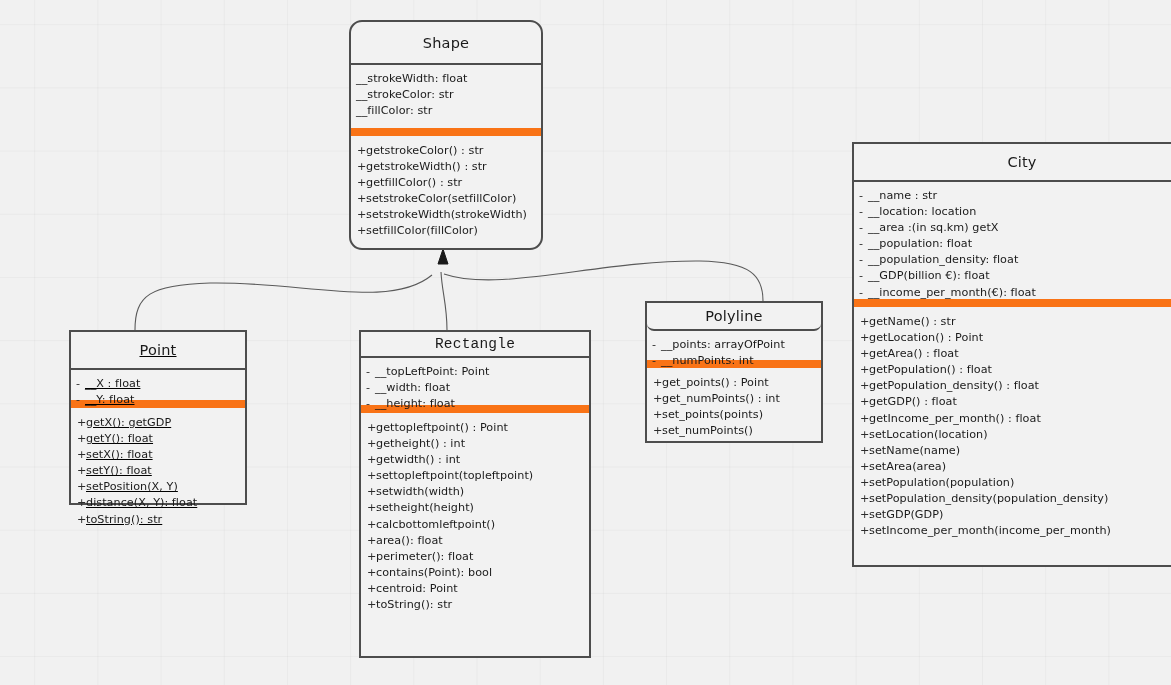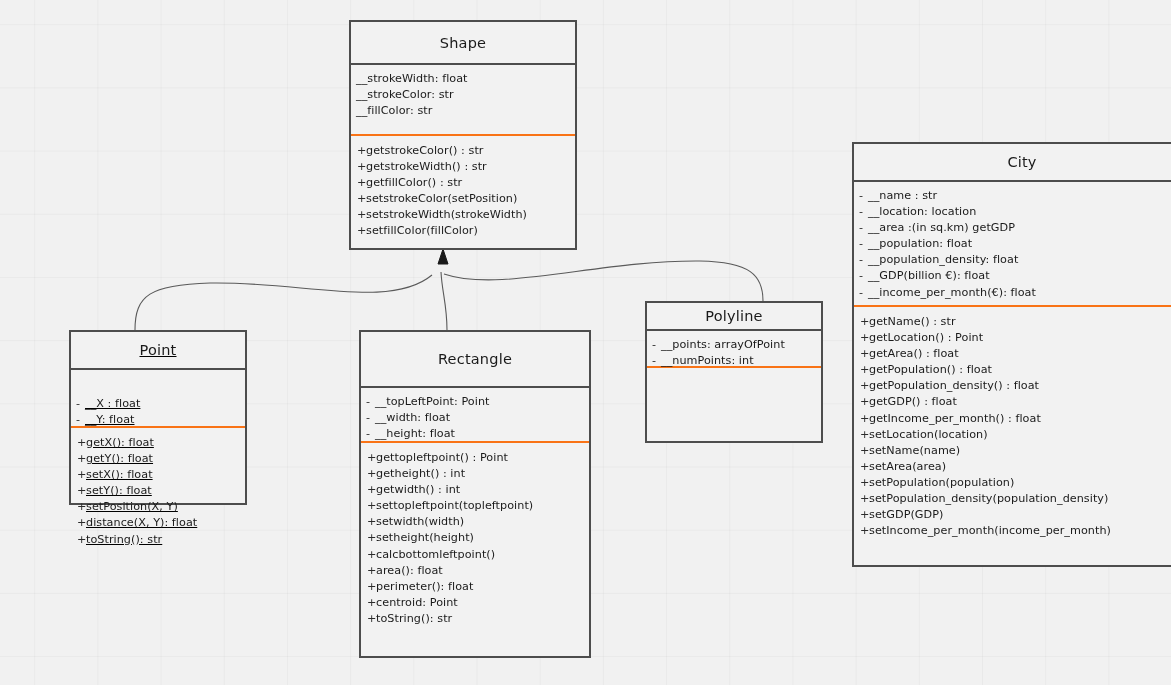--- a/index.html
+++ b/index.html
@@ -41,21 +41,21 @@
     align-items: center;
     justify-content: center;
     font-size: 14.5px;
     color: #1a1a1a;
     letter-spacing: 0.2px;
     border-bottom: 2px solid #4d4d4d;
     flex: none;
   }
   .cls-attrs {
     box-sizing: border-box;
-    border-bottom: 2px solid #f97316;
+    border-bottom: 8px solid #f97316;
     padding: 6px 5px 1px 5px;
     flex: none;
   }
   .cls-methods {
     box-sizing: border-box;
     padding: 7px 5px 6px 6px;
     flex: 1 1 auto;
   }
   .member {
     font-size: 11.2px;
@@ -78,90 +78,97 @@
 
   <svg id="edges" viewBox="0 0 1171 685" xmlns="http://www.w3.org/2000/svg">
     <g fill="none" stroke="#5a5a5a" stroke-width="1.1">
       <path d="M 135 330 C 135 295 150 285 210 283 C 300 281 390 310 432 275"></path>
       <path d="M 447 330 C 447 305 442 292 441 272"></path>
       <path d="M 763 301 C 763 275 750 262 700 261 C 600 260 500 293 444 274"></path>
     </g>
     <path d="M 443 249 L 438 264 L 448 264 Z" fill="#1a1a1a" stroke="#1a1a1a" stroke-width="1"></path>
   </svg>
 
-  <div class="uml-class" style="left: 349px; top: 20px; width: 228px; height: 230px;">
+  <div class="uml-class" style="left: 349px; top: 20px; width: 194px; height: 230px; border-radius: 13px;">
     <div class="cls-title" style="height: 43px;">Shape</div>
     <div class="cls-attrs" style="height: 71px;">
         <div class="member novis"><span class="vis"></span><span>__strokeWidth: float</span></div>
         <div class="member novis"><span class="vis"></span><span>__strokeColor: str</span></div>
         <div class="member novis"><span class="vis"></span><span>__fillColor: str</span></div>
       </div>
     <div class="cls-methods">
         <div class="member"><span class="vis">+</span><span>getstrokeColor() : str</span></div>
         <div class="member"><span class="vis">+</span><span>getstrokeWidth() : str</span></div>
         <div class="member"><span class="vis">+</span><span>getfillColor() : str</span></div>
-        <div class="member"><span class="vis">+</span><span>setstrokeColor(setPosition)</span></div>
+        <div class="member"><span class="vis">+</span><span>setstrokeColor(setfillColor)</span></div>
         <div class="member"><span class="vis">+</span><span>setstrokeWidth(strokeWidth)</span></div>
         <div class="member"><span class="vis">+</span><span>setfillColor(fillColor)</span></div>
       </div>
   </div>
 
   <div class="uml-class" style="left: 69px; top: 330px; width: 178px; height: 175px; text-decoration: underline;">
     <div class="cls-title" style="height: 38px;">Point</div>
-    <div class="cls-attrs" style="height: 38px; margin-top: 20px;">
+    <div class="cls-attrs" style="height: 38px;">
         <div class="member"><span class="vis">-</span><span>__X : float</span></div>
         <div class="member"><span class="vis">-</span><span>__Y: float</span></div>
       </div>
     <div class="cls-methods">
-        <div class="member"><span class="vis">+</span><span>getX(): float</span></div>
+        <div class="member"><span class="vis">+</span><span>getX(): getGDP</span></div>
         <div class="member"><span class="vis">+</span><span>getY(): float</span></div>
         <div class="member"><span class="vis">+</span><span>setX(): float</span></div>
         <div class="member"><span class="vis">+</span><span>setY(): float</span></div>
         <div class="member"><span class="vis">+</span><span>setPosition(X, Y)</span></div>
         <div class="member"><span class="vis">+</span><span>distance(X, Y): float</span></div>
         <div class="member"><span class="vis">+</span><span>toString(): str</span></div>
       </div>
   </div>
 
   <div class="uml-class" style="left: 359px; top: 330px; width: 232px; height: 328px;">
-    <div class="cls-title" style="height: 56px;">Rectangle</div>
+    <div class="cls-title" style="height: 26px; font-family: Liberation Mono, monospace;">Rectangle</div>
     <div class="cls-attrs" style="height: 55px;">
         <div class="member"><span class="vis">-</span><span>__topLeftPoint: Point</span></div>
         <div class="member"><span class="vis">-</span><span>__width: float</span></div>
         <div class="member"><span class="vis">-</span><span>__height: float</span></div>
       </div>
     <div class="cls-methods">
         <div class="member"><span class="vis">+</span><span>gettopleftpoint() : Point</span></div>
         <div class="member"><span class="vis">+</span><span>getheight() : int</span></div>
         <div class="member"><span class="vis">+</span><span>getwidth() : int</span></div>
         <div class="member"><span class="vis">+</span><span>settopleftpoint(topleftpoint)</span></div>
         <div class="member"><span class="vis">+</span><span>setwidth(width)</span></div>
         <div class="member"><span class="vis">+</span><span>setheight(height)</span></div>
         <div class="member"><span class="vis">+</span><span>calcbottomleftpoint()</span></div>
         <div class="member"><span class="vis">+</span><span>area(): float</span></div>
         <div class="member"><span class="vis">+</span><span>perimeter(): float</span></div>
+        <div class="member"><span class="vis">+</span><span>contains(Point): bool</span></div>
         <div class="member"><span class="vis">+</span><span>centroid: Point</span></div>
         <div class="member"><span class="vis">+</span><span>toString(): str</span></div>
       </div>
   </div>
 
   <div class="uml-class" style="left: 645px; top: 301px; width: 178px; height: 142px;">
-    <div class="cls-title" style="height: 28px;">Polyline</div>
+    <div class="cls-title" style="height: 28px; border-radius: 7px;">Polyline</div>
     <div class="cls-attrs" style="height: 37px;">
         <div class="member"><span class="vis">-</span><span>__points: arrayOfPoint</span></div>
         <div class="member"><span class="vis">-</span><span>__numPoints: int</span></div>
+      </div>
+    <div class="cls-methods">
+        <div class="member"><span class="vis">+</span><span>get_points() : Point</span></div>
+        <div class="member"><span class="vis">+</span><span>get_numPoints() : int</span></div>
+        <div class="member"><span class="vis">+</span><span>set_points(points)</span></div>
+        <div class="member"><span class="vis">+</span><span>set_numPoints()</span></div>
       </div>
   </div>
 
   <div class="uml-class" style="left: 852px; top: 142px; width: 340px; height: 425px;">
     <div class="cls-title" style="height: 38px;">City</div>
     <div class="cls-attrs" style="height: 125px;">
         <div class="member"><span class="vis">-</span><span>__name : str</span></div>
         <div class="member"><span class="vis">-</span><span>__location: location</span></div>
-        <div class="member"><span class="vis">-</span><span>__area :(in sq.km) getGDP</span></div>
+        <div class="member"><span class="vis">-</span><span>__area :(in sq.km) getX</span></div>
         <div class="member"><span class="vis">-</span><span>__population: float</span></div>
         <div class="member"><span class="vis">-</span><span>__population_density: float</span></div>
         <div class="member"><span class="vis">-</span><span>__GDP(billion €): float</span></div>
         <div class="member"><span class="vis">-</span><span>__income_per_month(€): float</span></div>
       </div>
     <div class="cls-methods">
         <div class="member"><span class="vis">+</span><span>getName() : str</span></div>
         <div class="member"><span class="vis">+</span><span>getLocation() : Point</span></div>
         <div class="member"><span class="vis">+</span><span>getArea() : float</span></div>
         <div class="member"><span class="vis">+</span><span>getPopulation() : float</span></div>

